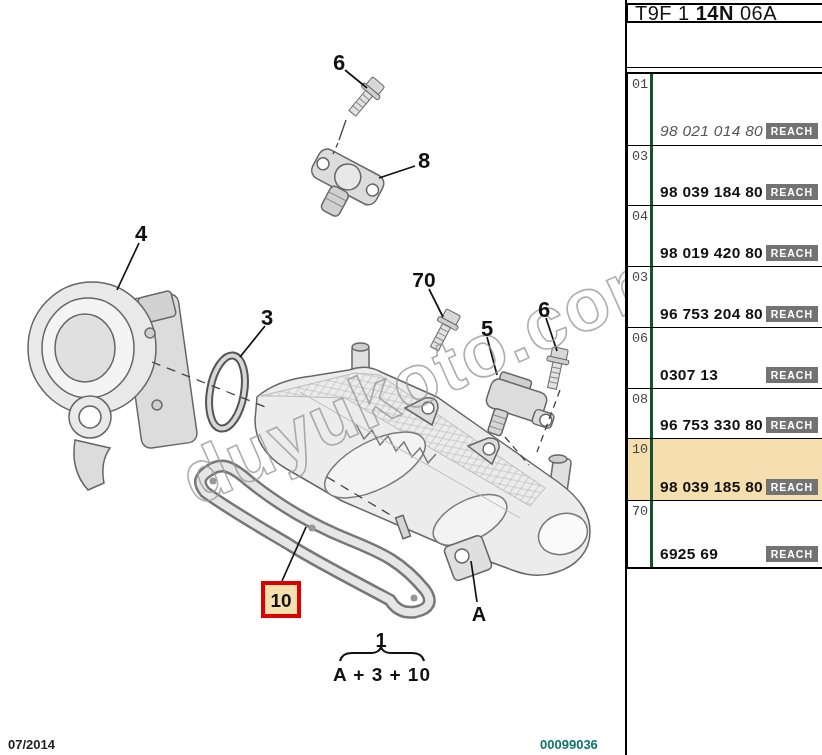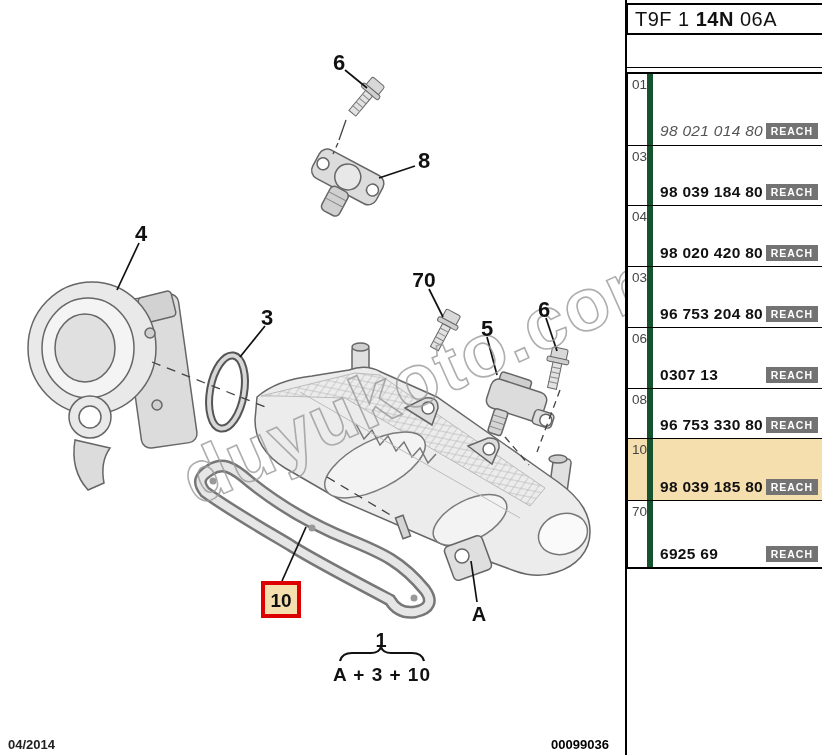--- a/index.html
+++ b/index.html
@@ -1,47 +1,47 @@
 <!DOCTYPE html>
 <html><head>
 <meta charset="utf-8">
 <style>
   html,body{margin:0;padding:0;background:#fff;}
   .page{position:relative;width:822px;height:755px;background:#fff;overflow:hidden;
         font-family:"Liberation Sans", sans-serif;color:#111;}
   
   .separator{position:absolute;left:625px;top:0;height:755px;width:0;border-left:2px solid #000;}
-  .header-box{position:absolute;left:626px;top:3px;width:196px;height:32px;
+  .header-box{position:absolute;left:626px;top:3px;width:196px;height:20px;
               border:2px solid #000;border-right:none;box-sizing:border-box;
               display:flex;align-items:center;padding-left:7px;font-size:20px;letter-spacing:.5px;}
   .header-box .sp{margin-right:6px;}
   .header-box .b{font-weight:bold;}
   .empty-box{position:absolute;left:626px;top:31px;width:196px;height:37px;
              border-left:1px solid #000;border-bottom:1px solid #000;box-sizing:border-box;}
   .parts-table{position:absolute;left:626px;top:72px;width:196px;
                border:2.5px solid #000;border-right:none;box-sizing:border-box;}
   .row{display:flex;box-sizing:border-box;background:#fff;}
   .row + .row{border-top:1.5px solid #000;}
   .row.hl{background:#f6dfaf;}
-  .ref{width:25px;border-right:6px solid #14532d;box-sizing:border-box;
-       font-size:13.5px;color:#444;padding:3px 0 0 4px;}
+  .ref{width:25px;border-right:3px solid #14532d;box-sizing:border-box;
+       font-size:13.5px;color:#444;padding:3px 0 0 4px;font-family:Liberation Mono, monospace;}
   .cell{flex:1;display:flex;flex-direction:column;justify-content:flex-end;
         padding:10px 3px 4px 7px;box-sizing:border-box;}
   .pnline{display:flex;align-items:center;justify-content:space-between;}
   .pn{font-size:15.5px;font-weight:bold;letter-spacing:.3px;white-space:nowrap;}
   .pn.italic-gray{font-weight:normal;font-style:italic;color:#555;}
   .reach{display:inline-block;background:#737373;color:#fff;font-size:10.5px;font-weight:bold;
          letter-spacing:1px;padding:2.5px 5px;margin-right:1px;line-height:1;}
   .rp{font-size:15.5px;font-weight:bold;font-style:italic;text-align:right;
       margin-top:3px;letter-spacing:.2px;white-space:nowrap;}
   .cell.with-rp{justify-content:flex-end;padding-bottom:5px;}
   
   .footer-date{position:absolute;left:8px;top:737px;font-size:13px;font-weight:bold;color:#222;}
-  .footer-doc{position:absolute;left:540px;top:737px;width:80px;text-align:center;
-              font-size:13px;font-weight:bold;color:#000000;}
+  .footer-doc{position:absolute;left:540px;top:737px;width:80px;text-align:left;
+              font-size:13px;font-weight:bold;color:#0f766e;}
   
   .diagram{position:absolute;left:0;top:0;width:627px;height:755px;}
   svg text.callout{font-family:"Liberation Sans", sans-serif;font-weight:bold;fill:#111;}
   svg text.wm{font-family:"Liberation Sans", sans-serif;font-weight:bold;}
 </style>
 </head>
 <body>
 
 <div class="page">
 
@@ -213,21 +213,21 @@
         <span class="pn">98 039 184 80</span>
         <span class="reach">REACH</span>
       </div>
         </div>
     </div>
 
     <div class="row" style="height:61px">
       <div class="ref">04</div>
       <div class="cell">
           <div class="pnline">
-        <span class="pn">98 020 420 80</span>
+        <span class="pn">98 019 420 80</span>
         <span class="reach">REACH</span>
       </div>
         </div>
     </div>
 
     <div class="row" style="height:61px">
       <div class="ref">03</div>
       <div class="cell">
           <div class="pnline">
         <span class="pn">96 753 204 80</span>
@@ -271,16 +271,16 @@
       <div class="cell">
           <div class="pnline">
         <span class="pn">6925 69</span>
         <span class="reach">REACH</span>
       </div>
         </div>
     </div>
 
   </div>
 
-  <div class="footer-date">04/2014</div>
+  <div class="footer-date">07/2014</div>
   <div class="footer-doc">00099036</div>
 
 </div>
 
 </body></html>

